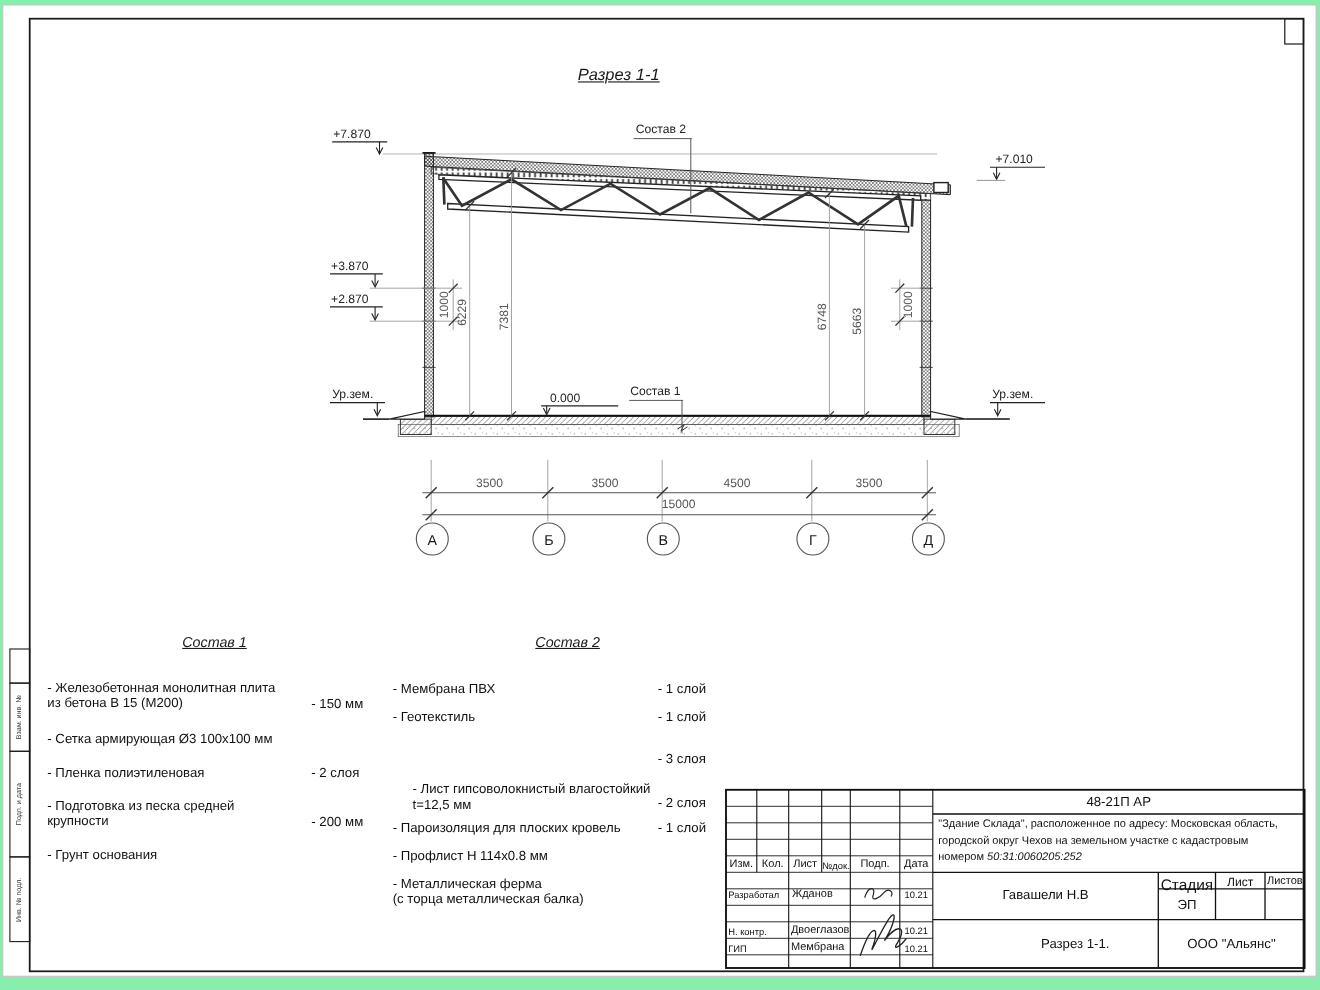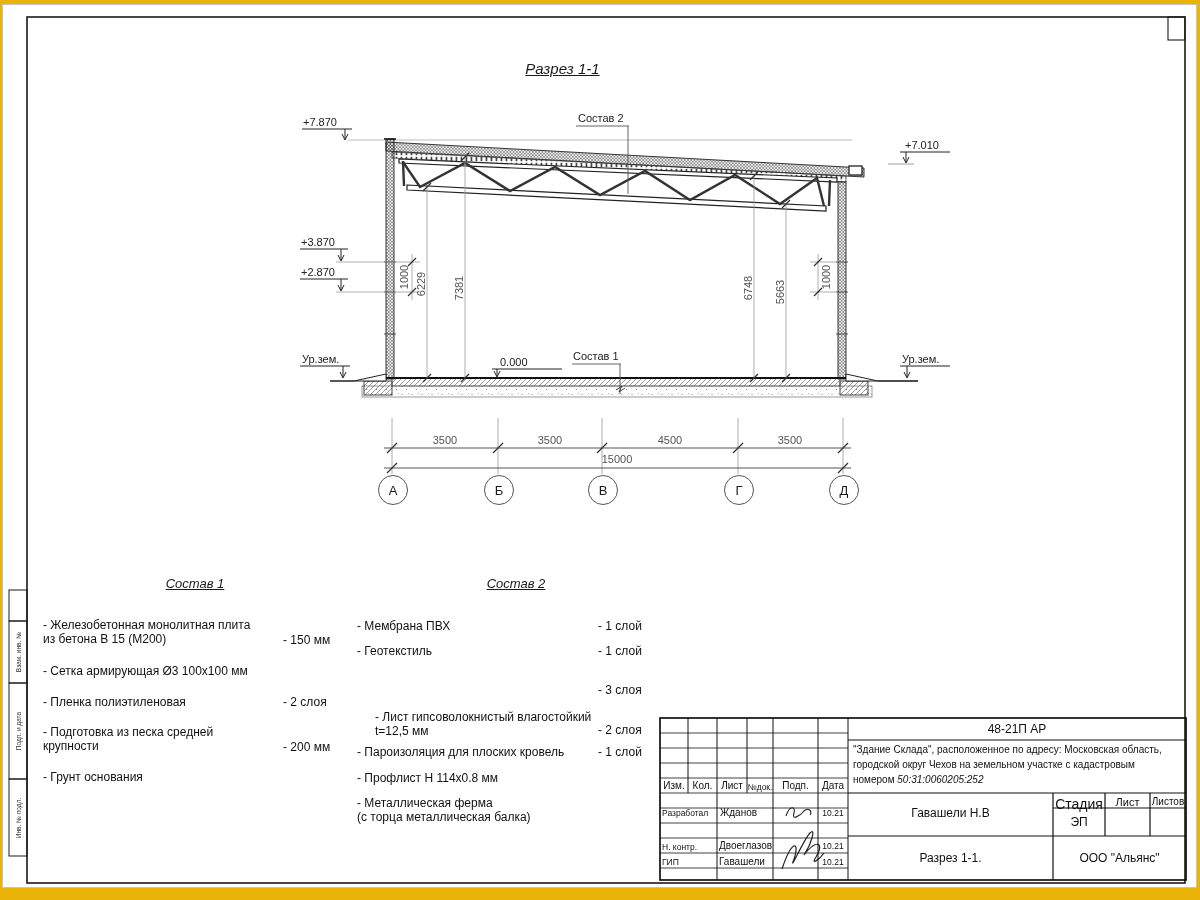--- a/index.html
+++ b/index.html
@@ -1,16 +1,16 @@
 <!DOCTYPE html>
 <html><head>
 <meta charset="utf-8">
 <style>
   html,body{margin:0;padding:0;background:#fff;}
-  #sheet{position:relative;width:1200px;height:900px;background:#eab308;overflow:hidden;
+  #sheet{position:relative;width:1200px;height:900px;background:#86efac;overflow:hidden;
          font-family:"Liberation Sans",sans-serif;color:#1a1a1a;}
   #linework{position:absolute;left:0;top:0;}
   .t{position:absolute;white-space:pre-line;line-height:1.18;}
   .c{text-align:center;}
   .it{font-style:italic;}
   .dim{font-size:11px;color:#555;}
   .vdim{position:absolute;font-size:11px;color:#555;transform:translate(-50%,-50%) rotate(-90deg);}
   .lvl{font-size:11px;color:#222;}
   .list{font-size:12px;color:#111;}
   .lst-title{font-size:13px;font-style:italic;text-decoration:underline;text-align:center;}
@@ -314,28 +314,28 @@
 <div class="t c tb" style="left:773px;top:780px;width:45px;">Подп.</div>
 <div class="t c tb" style="left:818px;top:780px;width:30px;">Дата</div>
 
 <div class="t tbs" style="left:662px;top:808px;width:42px;">Разработал</div>
 <div class="t tb" style="left:720px;top:807px;width:52px;">Жданов</div>
 <div class="t c tbs" style="left:818px;top:808px;width:30px;">10.21</div>
 <div class="t tbs" style="left:662px;top:842px;width:55px;">Н. контр.</div>
 <div class="t tb" style="left:719px;top:840px;width:54px;">Двоеглазов</div>
 <div class="t c tbs" style="left:818px;top:841px;width:30px;">10.21</div>
 <div class="t tbs" style="left:662px;top:857px;width:55px;">ГИП</div>
-<div class="t tb" style="left:719px;top:856px;width:54px;">Гавашели</div>
+<div class="t tb" style="left:719px;top:856px;width:54px;">Мембрана</div>
 <div class="t c tbs" style="left:818px;top:857px;width:30px;">10.21</div>
 
 <div class="t c tbL" style="left:848px;top:806px;width:205px;">Гавашели Н.В</div>
 <div class="t c tb" style="left:1053px;top:796px;width:52px;font-size:14px;">Стадия</div>
 <div class="t c tb" style="left:1105px;top:796px;width:45px;font-size:11px;">Лист</div>
 <div class="t c tb" style="left:1150px;top:796px;width:36px;font-size:10px;">Листов</div>
 <div class="t c tbL" style="left:1053px;top:815px;width:52px;">ЭП</div>
-<div class="t c tbL" style="left:848px;top:851px;width:205px;">Разрез 1-1.</div>
+<div class="t c tbL" style="left:848px;top:851px;width:205px;padding-left:27px;">Разрез 1-1.</div>
 <div class="t c tbL" style="left:1053px;top:851px;width:133px;">ООО "Альянс"</div>
 
 <div class="marg" style="left:18px;top:652px;">Взам. инв. №</div>
 <div class="marg" style="left:18px;top:731px;">Подп. и дата</div>
 <div class="marg" style="left:18px;top:818px;">Инв. № подл.</div>
 
 </div>
 
 </body></html>

